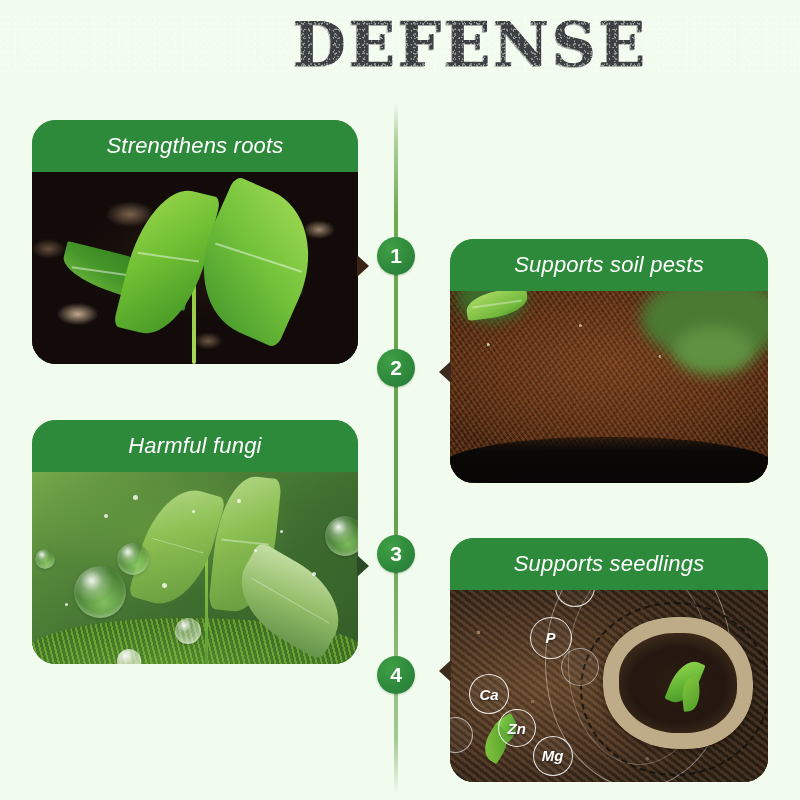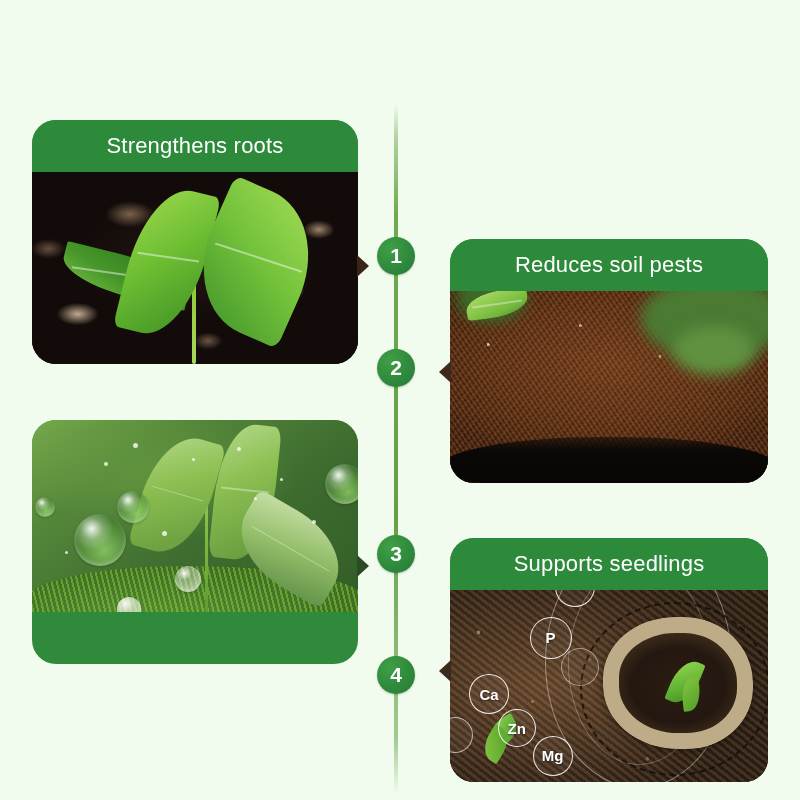--- a/index.html
+++ b/index.html
@@ -115,20 +115,21 @@
     border-radius: 24px;
     overflow: visible;
   }
   .card-inner {
     position: relative;
     width: 100%;
     height: 100%;
     border-radius: 24px;
     overflow: hidden;
     background: #2f8a3c;
+    font-style: italic;
   }
   .card-header {
     position: relative;
     z-index: 3;
     height: 52px;
     background: #2d8a3b;
     color: #ffffff;
     display: flex;
     align-items: center;
     justify-content: center;
@@ -330,20 +331,21 @@
     border-radius: 70% 6% 70% 6%;
     background: linear-gradient(140deg, #9ddc52 0%, #63b534 55%, #3d8a22 100%);
   }
 </style>
 </head>
 <body>
 
 <div class="poster">
 
   <div class="title-block">
+    <span class="title-line title-line-2">DEFENSE</span>
     <div class="grain-overlay"></div>
   </div>
 
   <div class="timeline-line"></div>
 
   <div class="tl-node tl-node-1">1</div>
   <div class="tl-node tl-node-2">2</div>
   <div class="tl-node tl-node-3">3</div>
   <div class="tl-node tl-node-4">4</div>
 
@@ -360,35 +362,36 @@
         <div class="leaf" style="left:30%; top:8%; width:74px; height:150px; transform: rotate(14deg); border-radius: 62% 8% 62% 8%;"></div>
 
         <div class="leaf" style="left:52%; top:10%; width:108px; height:142px; transform: rotate(24deg); border-radius: 8% 62% 8% 62%; background: linear-gradient(210deg,#a6dd57 0%,#72c23a 48%,#3f912a 100%);"></div>
       </div>
     </div>
   </div>
 
   <div class="card" id="card-2">
     <div class="notch notch-left" style="left:-11px; top:122px;"></div>
     <div class="card-inner">
-      <div class="card-header">Reduces soil pests</div>
+      <div class="card-header">Supports soil pests</div>
       <div class="card-photo photo-compost">
         <div class="blurgreen" style="right:-6%; top:-8%; width:46%; height:44%; background:#4b7a33;"></div>
         <div class="blurgreen" style="right:4%; top:18%; width:26%; height:26%; background:#5f9141;"></div>
         <div class="blurgreen" style="left:2%; top:-10%; width:22%; height:26%; background:#3d6a2a;"></div>
 
         <div class="leaf3" style="left:5%; top:0%; width:62px; height:26px; transform:rotate(-8deg); background:linear-gradient(160deg,#b4e06a 0%,#72b93c 70%,#4e8a2a 100%);"></div>
         <div class="tray"></div>
       </div>
     </div>
   </div>
 
   <div class="card" id="card-3">
     <div class="notch notch-right-dark" style="right:-11px; top:135px;"></div>
     <div class="card-inner">
+      <div class="card-header">Harmful fungi</div>
       <div class="card-photo photo-droplets">
         <div class="moss"></div>
 
         <div class="stem" style="left:53%; top:44%; width:3px; height:56%; background:linear-gradient(to bottom,#8dc548,#5f9b34);"></div>
 
         <div class="leaf3" style="left:34%; top:8%; width:68px; height:120px; transform:rotate(16deg);"></div>
         <div class="leaf3" style="left:56%; top:2%; width:60px; height:136px; transform:rotate(6deg); background:linear-gradient(165deg,#cfe3b5 0%,#9dc munitions 0%,#9fc471 45%,#6b9a46 100%); border-radius:58% 12% 58% 12%;"></div>
         <div class="leaf3" style="left:62%; top:48%; width:112px; height:74px; transform:rotate(30deg); background:linear-gradient(170deg,#c6dfa6 0%,#93bd68 50%,#62924a 100%); border-radius:10% 62% 10% 62%;"></div>
 
         <div class="droplet" style="left:13%; top:49%; width:52px; height:52px;"></div>

